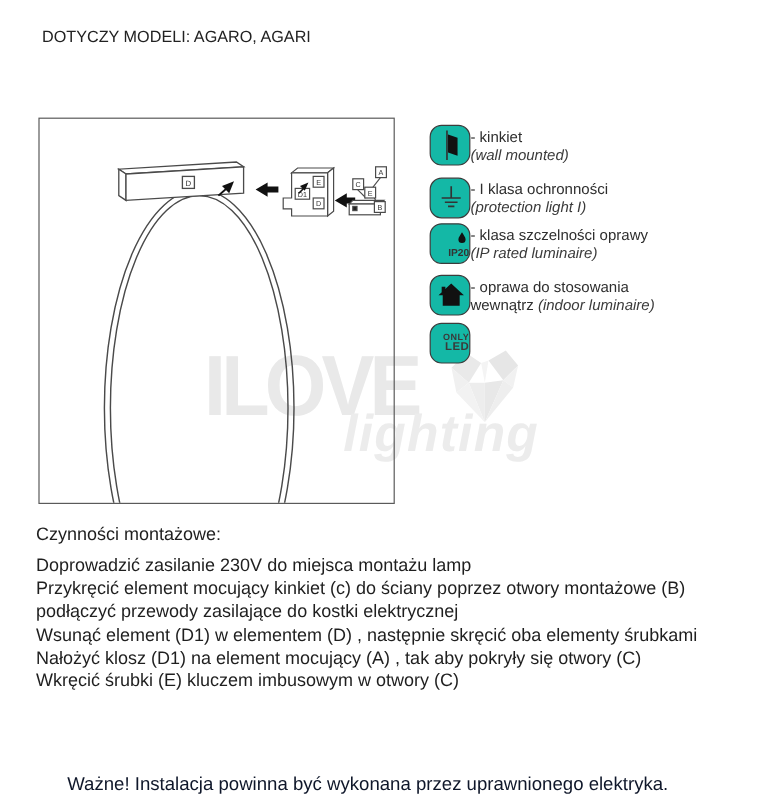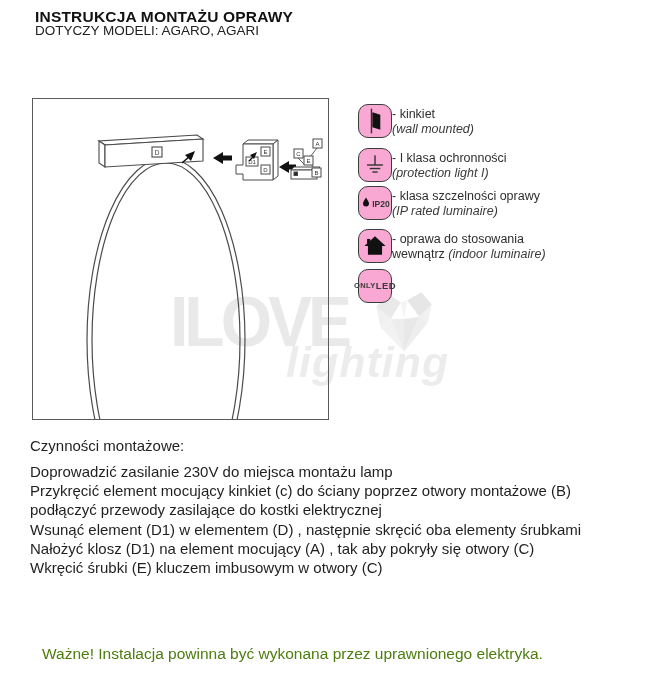--- a/index.html
+++ b/index.html
@@ -28,40 +28,39 @@
   .wm-heart { left:368px; top:288px; }
   
   .drawing-box {
     position:absolute; left:32px; top:98px; width:295px; height:320px;
     border:1.5px solid #5a5a5a; box-sizing:content-box; z-index:2; background:transparent;
   }
   
   .legend-row { position:absolute; left:358px; display:flex; z-index:3; }
   .legend-icon {
     width:34px; height:34px; border:1.7px solid #3c3c3c; border-radius:10px;
-    background:#f9a8d4; display:flex; flex-direction:row; align-items:center;
+    background:#14b8a6; display:flex; flex-direction:column; align-items:flex-end;
     justify-content:center; box-sizing:border-box; flex:none;
   }
   .legend-text { padding-top:3px; font-size:12.5px; line-height:14.5px; color:#2e2e2e; }
   .legend-text i { color:#3a3a3a; }
   .ip-badge { font-size:8.5px; font-weight:bold; color:#333; line-height:8px; margin-top:1px; }
   .only-txt { font-size:7.5px; font-weight:bold; color:#3a3a3a; line-height:8px; letter-spacing:.4px; }
   .led-txt  { font-size:9.5px; font-weight:bold; color:#3a3a3a; line-height:10px; letter-spacing:.4px; }
   
   .steps-heading { position:absolute; left:30px; top:437px; font-size:15px; color:#1f1f1f; z-index:3; }
   .steps { position:absolute; left:30px; top:462px; font-size:15px; line-height:19.2px; color:#1f1f1f; z-index:3; }
-  .warning { position:absolute; left:42px; top:645px; font-size:15.5px; color:#4d7c0f; z-index:3; }
+  .warning { position:absolute; left:56px; top:645px; font-size:15.5px; color:#0f172a; z-index:3; }
   svg text { font-family:"Liberation Sans", sans-serif; }
 </style>
 </head>
 <body>
 
 <div class="page">
 
-  <div class="title">INSTRUKCJA MONTAŻU OPRAWY</div>
   <div class="subtitle">DOTYCZY MODELI: AGARO, AGARI</div>
 
   <div class="wm wm-big">ILOVE</div>
   <div class="wm wm-small">lighting</div>
   <svg class="wm wm-heart" width="72" height="70" viewBox="0 0 70 68">
     <polygon points="8,18 20,6 32,14 22,30" fill="#e9e9e9"></polygon>
     <polygon points="8,18 22,30 12,38" fill="#f0f0f0"></polygon>
     <polygon points="38,12 52,4 62,16 50,28" fill="#e6e6e6"></polygon>
     <polygon points="62,16 58,34 50,28" fill="#f1f1f1"></polygon>
     <polygon points="32,14 38,12 35,30" fill="#f4f4f4"></polygon>

